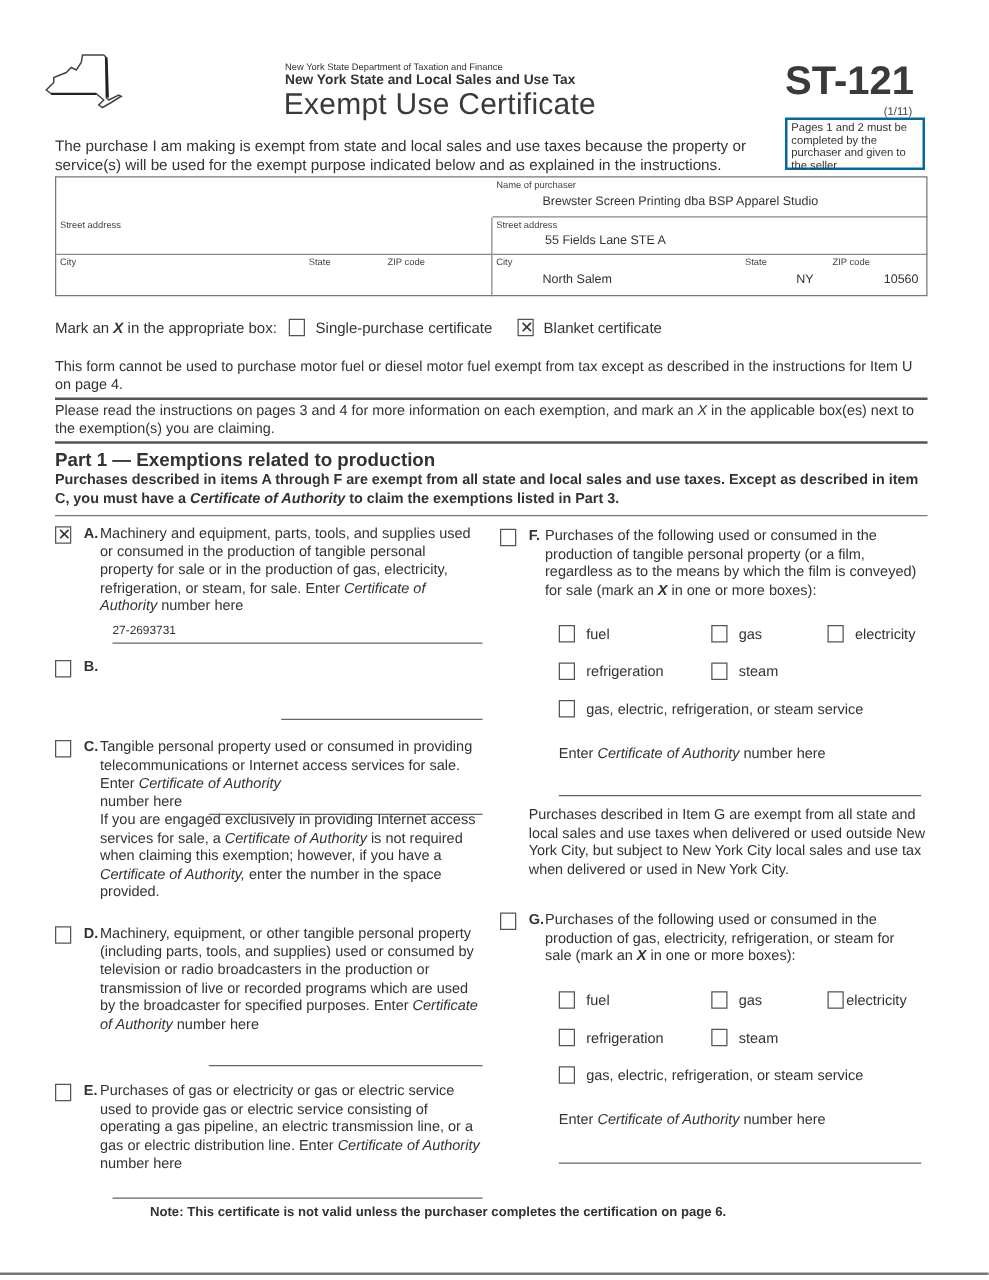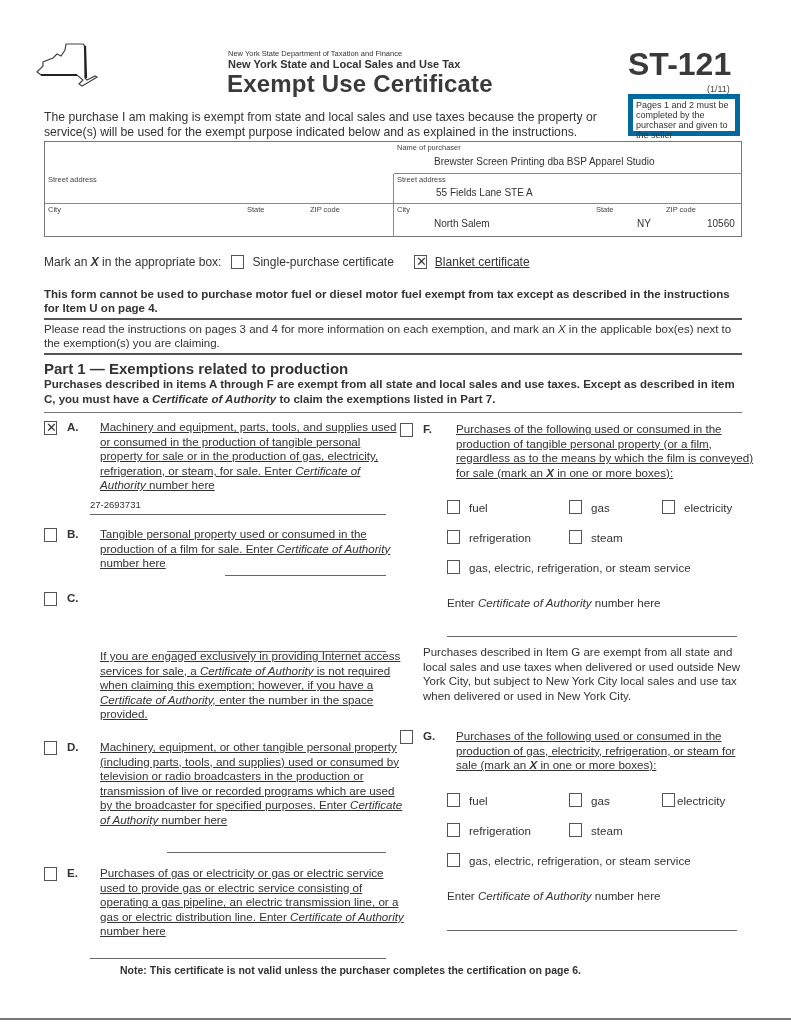--- a/index.html
+++ b/index.html
@@ -2,45 +2,45 @@
 <html><head>
 <meta charset="utf-8">
 <style>
   * { box-sizing: border-box; margin: 0; padding: 0; }
   html, body { width: 791px; height: 1024px; background: #ffffff; overflow: hidden; }
   body { position: relative; font-family: "Liberation Sans", sans-serif; color: #2a2a2a; }
   .abs { position: absolute; }
   .ny-map { left: 33px; top: 42px; width: 72px; height: 46px; }
   .dept { left: 228px; top: 49px; font-size: 7.5px; color: #333; }
   .subtitle { left: 228px; top: 58px; font-size: 11px; font-weight: bold; color: #333; }
-  .title { left: 227px; top: 70px; font-size: 24px; font-weight: bold; color: #3a3a3a; letter-spacing: 0.2px; }
+  .title { left: 227px; top: 70px; font-size: 24px; font-weight: normal; color: #3a3a3a; letter-spacing: 0.2px; }
   .formno { left: 628px; top: 46px; font-size: 32px; font-weight: bold; color: #3a3a3a; }
   .rev { left: 707px; top: 84px; font-size: 9px; color: #444; }
-  .notebox { left: 628px; top: 94px; width: 112px; height: 42px; border: 5px solid #0369a1; font-size: 9px; line-height: 10px; padding: 1px 3px; color: #333; }
+  .notebox { left: 628px; top: 94px; width: 112px; height: 42px; border: 2px solid #0369a1; font-size: 9px; line-height: 10px; padding: 1px 3px; color: #333; }
   .intro { left: 44px; top: 110px; width: 590px; font-size: 12.2px; line-height: 15px; color: #333; }
 
   .info-table { left: 44px; top: 141px; width: 698px; height: 96px; border: 1px solid #777; }
   .cell { position: absolute; border-right: 1px solid #888; border-bottom: 1px solid #888; }
   .cell-label { position: absolute; left: 3px; top: 1px; font-size: 7.5px; color: #444; }
   .cell-val { position: absolute; font-size: 10px; color: #333; padding-left: 39px; }
 
   .mark-line { left: 44px; top: 255px; font-size: 12px; color: #333; display: flex; align-items: center; }
   .cb { display: inline-block; width: 13px; height: 14px; border: 1px solid #555; position: relative; background: #fff; }
   .cb.checked::after { content: "✕"; position: absolute; left: 0; top: -2px; font-size: 13px; color: #333; line-height: 15px; width: 13px; text-align: center; }
-  .warn { left: 44px; top: 287px; width: 700px; font-size: 11.5px; font-weight: bold; line-height: 14px; color: #333; }
+  .warn { left: 44px; top: 287px; width: 700px; font-size: 11.5px; font-weight: normal; line-height: 14px; color: #333; }
   .rule { height: 2px; background: #555; }
   .please { left: 44px; top: 322px; width: 700px; font-size: 11.5px; font-weight: normal; line-height: 14px; color: #333; }
   .part-title { left: 44px; top: 360px; font-size: 15px; font-weight: bold; color: #333; }
   .part-desc { left: 44px; top: 377px; width: 700px; font-size: 11.5px; font-weight: bold; line-height: 15px; color: #333; }
   i { font-style: italic; }
 
   .item { position: absolute; font-size: 11.6px; line-height: 14.6px; color: #333; }
   .item .cb { position: absolute; left: 0; top: 1px; }
   .item .letter { position: absolute; left: 23px; top: 0; font-weight: bold; }
-  .item .text { position: absolute; left: 56px; top: 0; width: 305px; text-decoration: underline; }
+  .item .text { position: absolute; left: 36px; top: 0; width: 305px; }
   .full-line { position: absolute; height: 1px; background: #666; }
 
   .opt { position: absolute; font-size: 11.6px; color: #333; display: flex; align-items: center; gap: 9px; }
   .bold-para { position: absolute; font-size: 11.5px; font-weight: normal; line-height: 14.6px; color: #333; }
   .footnote { left: 120px; top: 964px; font-size: 10.5px; font-weight: bold; color: #333; }
   .bottom-rule { left: 0; top: 1018px; width: 791px; height: 2px; background: #777; }
 </style>
 </head>
 <body>
 
@@ -86,50 +86,50 @@
     <span class="cell-val" style="left:204px;top:14px;">NY</span>
     <span class="cell-val" style="left:274px;top:14px;">10560</span>
   </div>
 </div>
 
 <div class="abs mark-line">
   <span><span>Mark an </span><b><i>X</i></b><span> in the appropriate box:</span></span>
   <span class="cb" style="margin-left:10px;"></span>
   <span style="margin-left:8px;">Single-purchase certificate</span>
   <span class="cb checked" style="margin-left:20px;"></span>
-  <span style="margin-left:8px;text-decoration:underline;">Blanket certificate</span>
+  <span style="margin-left:8px;">Blanket certificate</span>
 </div>
 
 <div class="abs warn">This form cannot be used to purchase motor fuel or diesel motor fuel exempt from tax except as described in the instructions for Item U on page 4.</div>
 <div class="abs rule" style="left:44px;top:318px;width:698px;"></div>
 <div class="abs please"><span>Please read the instructions on pages 3 and 4 for more information on each exemption, and mark an </span><i>X</i><span> in the applicable box(es) next to the exemption(s) you are claiming.</span></div>
 <div class="abs rule" style="left:44px;top:353px;width:698px;"></div>
 
 <div class="abs part-title">Part 1 — Exemptions related to production</div>
-<div class="abs part-desc"><span>Purchases described in items A through F are exempt from all state and local sales and use taxes. Except as described in item C, you must have a </span><i>Certificate of Authority</i><span> to claim the exemptions listed in Part 7.</span></div>
+<div class="abs part-desc"><span>Purchases described in items A through F are exempt from all state and local sales and use taxes. Except as described in item C, you must have a </span><i>Certificate of Authority</i><span> to claim the exemptions listed in Part 3.</span></div>
 <div class="abs" style="left:44px;top:412px;width:698px;height:1px;background:#777;"></div>
 
 <div class="item" style="left:44px;top:420px;width:350px;height:95px;">
   <span class="cb checked"></span>
   <span class="letter">A.</span>
   <div class="text"><span>Machinery and equipment, parts, tools, and supplies used or consumed in the production of tangible personal property for sale or in the production of gas, electricity, refrigeration, or steam, for sale. Enter </span><i>Certificate of Authority</i><span> number here</span></div>
   <div class="abs" style="left:46px;top:78px;font-size:9.5px;">27-2693731</div>
 </div>
 <div class="full-line" style="left:90px;top:514px;width:296px;"></div>
 
 <div class="item" style="left:44px;top:527px;width:350px;height:50px;">
   <span class="cb"></span>
   <span class="letter">B.</span>
-  <div class="text"><span>Tangible personal property used or consumed in the production of a film for sale. Enter </span><i>Certificate of Authority</i><span> number here</span></div>
 </div>
 <div class="full-line" style="left:225px;top:575px;width:161px;"></div>
 
 <div class="item" style="left:44px;top:591px;width:350px;height:140px;">
   <span class="cb"></span>
   <span class="letter">C.</span>
+  <div class="text"><span>Tangible personal property used or consumed in providing telecommunications or Internet access services for sale. Enter </span><i>Certificate of Authority</i><br><span> number here</span></div>
   <div class="text" style="top:58px;"><span>If you are engaged exclusively in providing Internet access services for sale, a </span><i>Certificate of Authority</i><span> is not required when claiming this exemption; however, if you have a </span><i>Certificate of Authority,</i><span> enter the number in the space provided.</span></div>
 </div>
 <div class="full-line" style="left:167px;top:651px;width:219px;"></div>
 
 <div class="item" style="left:44px;top:740px;width:350px;height:115px;">
   <span class="cb"></span>
   <span class="letter">D.</span>
   <div class="text"><span>Machinery, equipment, or other tangible personal property (including parts, tools, and supplies) used or consumed by television or radio broadcasters in the production or transmission of live or recorded programs which are used by the broadcaster for specified purposes. Enter </span><i>Certificate of Authority</i><span> number here</span></div>
 </div>
 <div class="full-line" style="left:167px;top:852px;width:219px;"></div>

